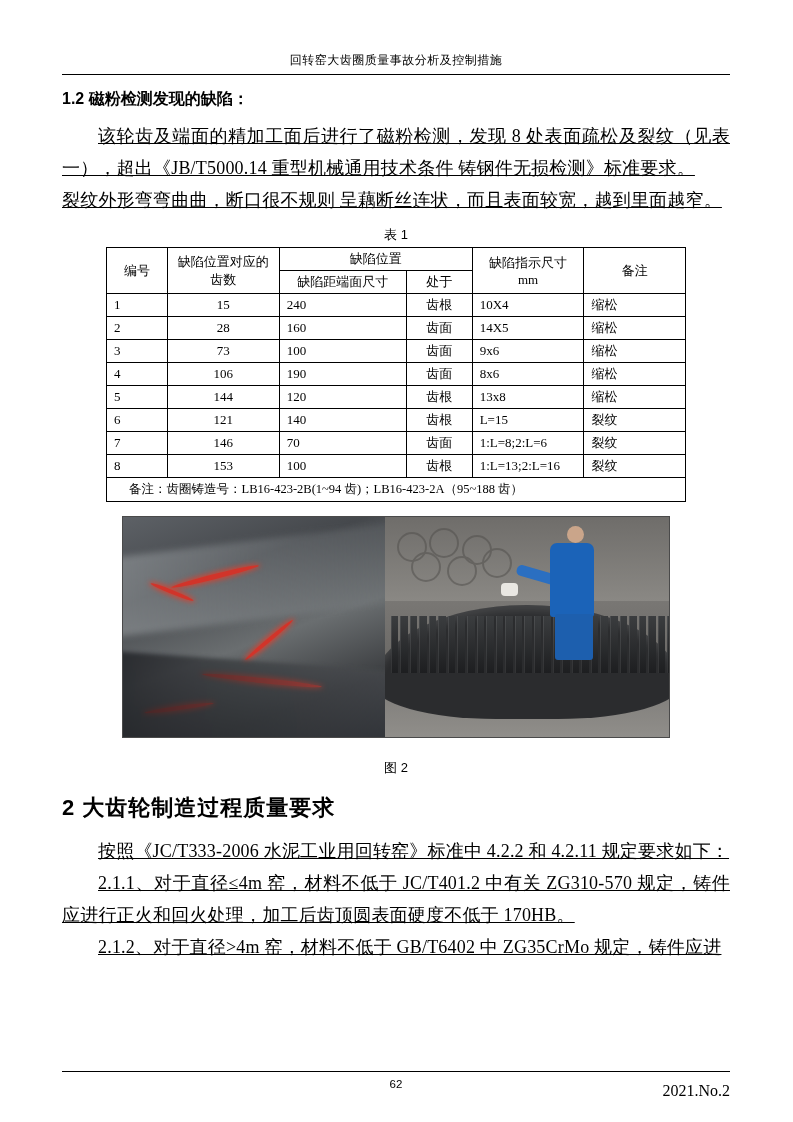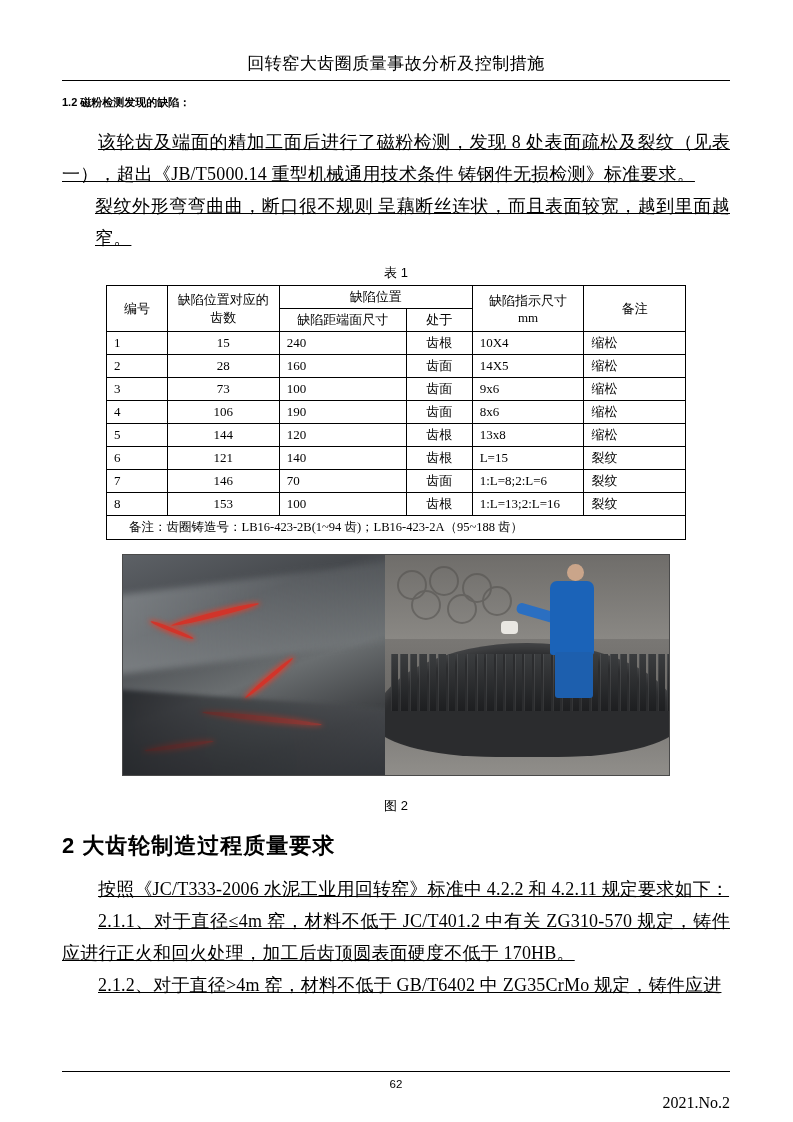--- a/index.html
+++ b/index.html
@@ -26,36 +26,36 @@
   .content {
     position: absolute;
     left: 62px;
     top: 52px;
     width: 668px;
   }
 
   
   .runhead {
     text-align: center;
-    font-size: 17px;
+    font-size: 12px;
     font-family: "Liberation Sans", sans-serif;
     letter-spacing: 0.5px;
     padding-bottom: 5px;
   }
   .runhead-rule {
     border-bottom: 1.2px solid #000;
     margin-bottom: 14px;
   }
 
   
   h2.sec {
-    font-size: 11px;
+    font-size: 16px;
     font-family: "Liberation Sans", sans-serif;
     font-weight: bold;
-    margin: 6px 0 16px 0;
+    margin: 6px 0 10px 0;
   }
   h2.sec2 {
     font-size: 22px;
     font-family: "Liberation Sans", sans-serif;
     font-weight: bold;
     margin: 16px 0 12px 0;
     letter-spacing: 1px;
   }
   h3.sec {
     font-size: 15px;
@@ -66,21 +66,21 @@
 
   p.body {
     font-size: 18px;
     line-height: 32px;
     margin: 0 0 0 0;
     text-indent: 2em;
     text-align: justify;
     letter-spacing: 0.2px;
     text-decoration: underline;
   }
-  p.body.noindent { text-indent: 0; margin-left: 33px; }
+  p.body.noindent { text-indent: 0; }
 
   
   .table-caption {
     text-align: center;
     font-size: 13px;
     font-family: "Liberation Sans", sans-serif;
     margin: 10px 0 3px 0;
   }
   table.defects {
     border-collapse: collapse;
@@ -278,21 +278,21 @@
     margin-bottom: 6px;
   }
   .footer-center {
     position: absolute;
     left: 0; right: 0;
     text-align: center;
     font-size: 11.5px;
     font-family: "Liberation Sans", sans-serif;
   }
   .footer-inner { position: relative; height: 16px; }
-  .footer-right { position: absolute; right: 0; top: 16px; }
+  .footer-right { position: absolute; right: 0; top: 4px; }
 </style>
 </head>
 <body>
 
 <div class="page">
   <div class="content">
 
     <div>
       <div class="runhead">回转窑大齿圈质量事故分析及控制措施</div>
       <div class="runhead-rule"></div>

